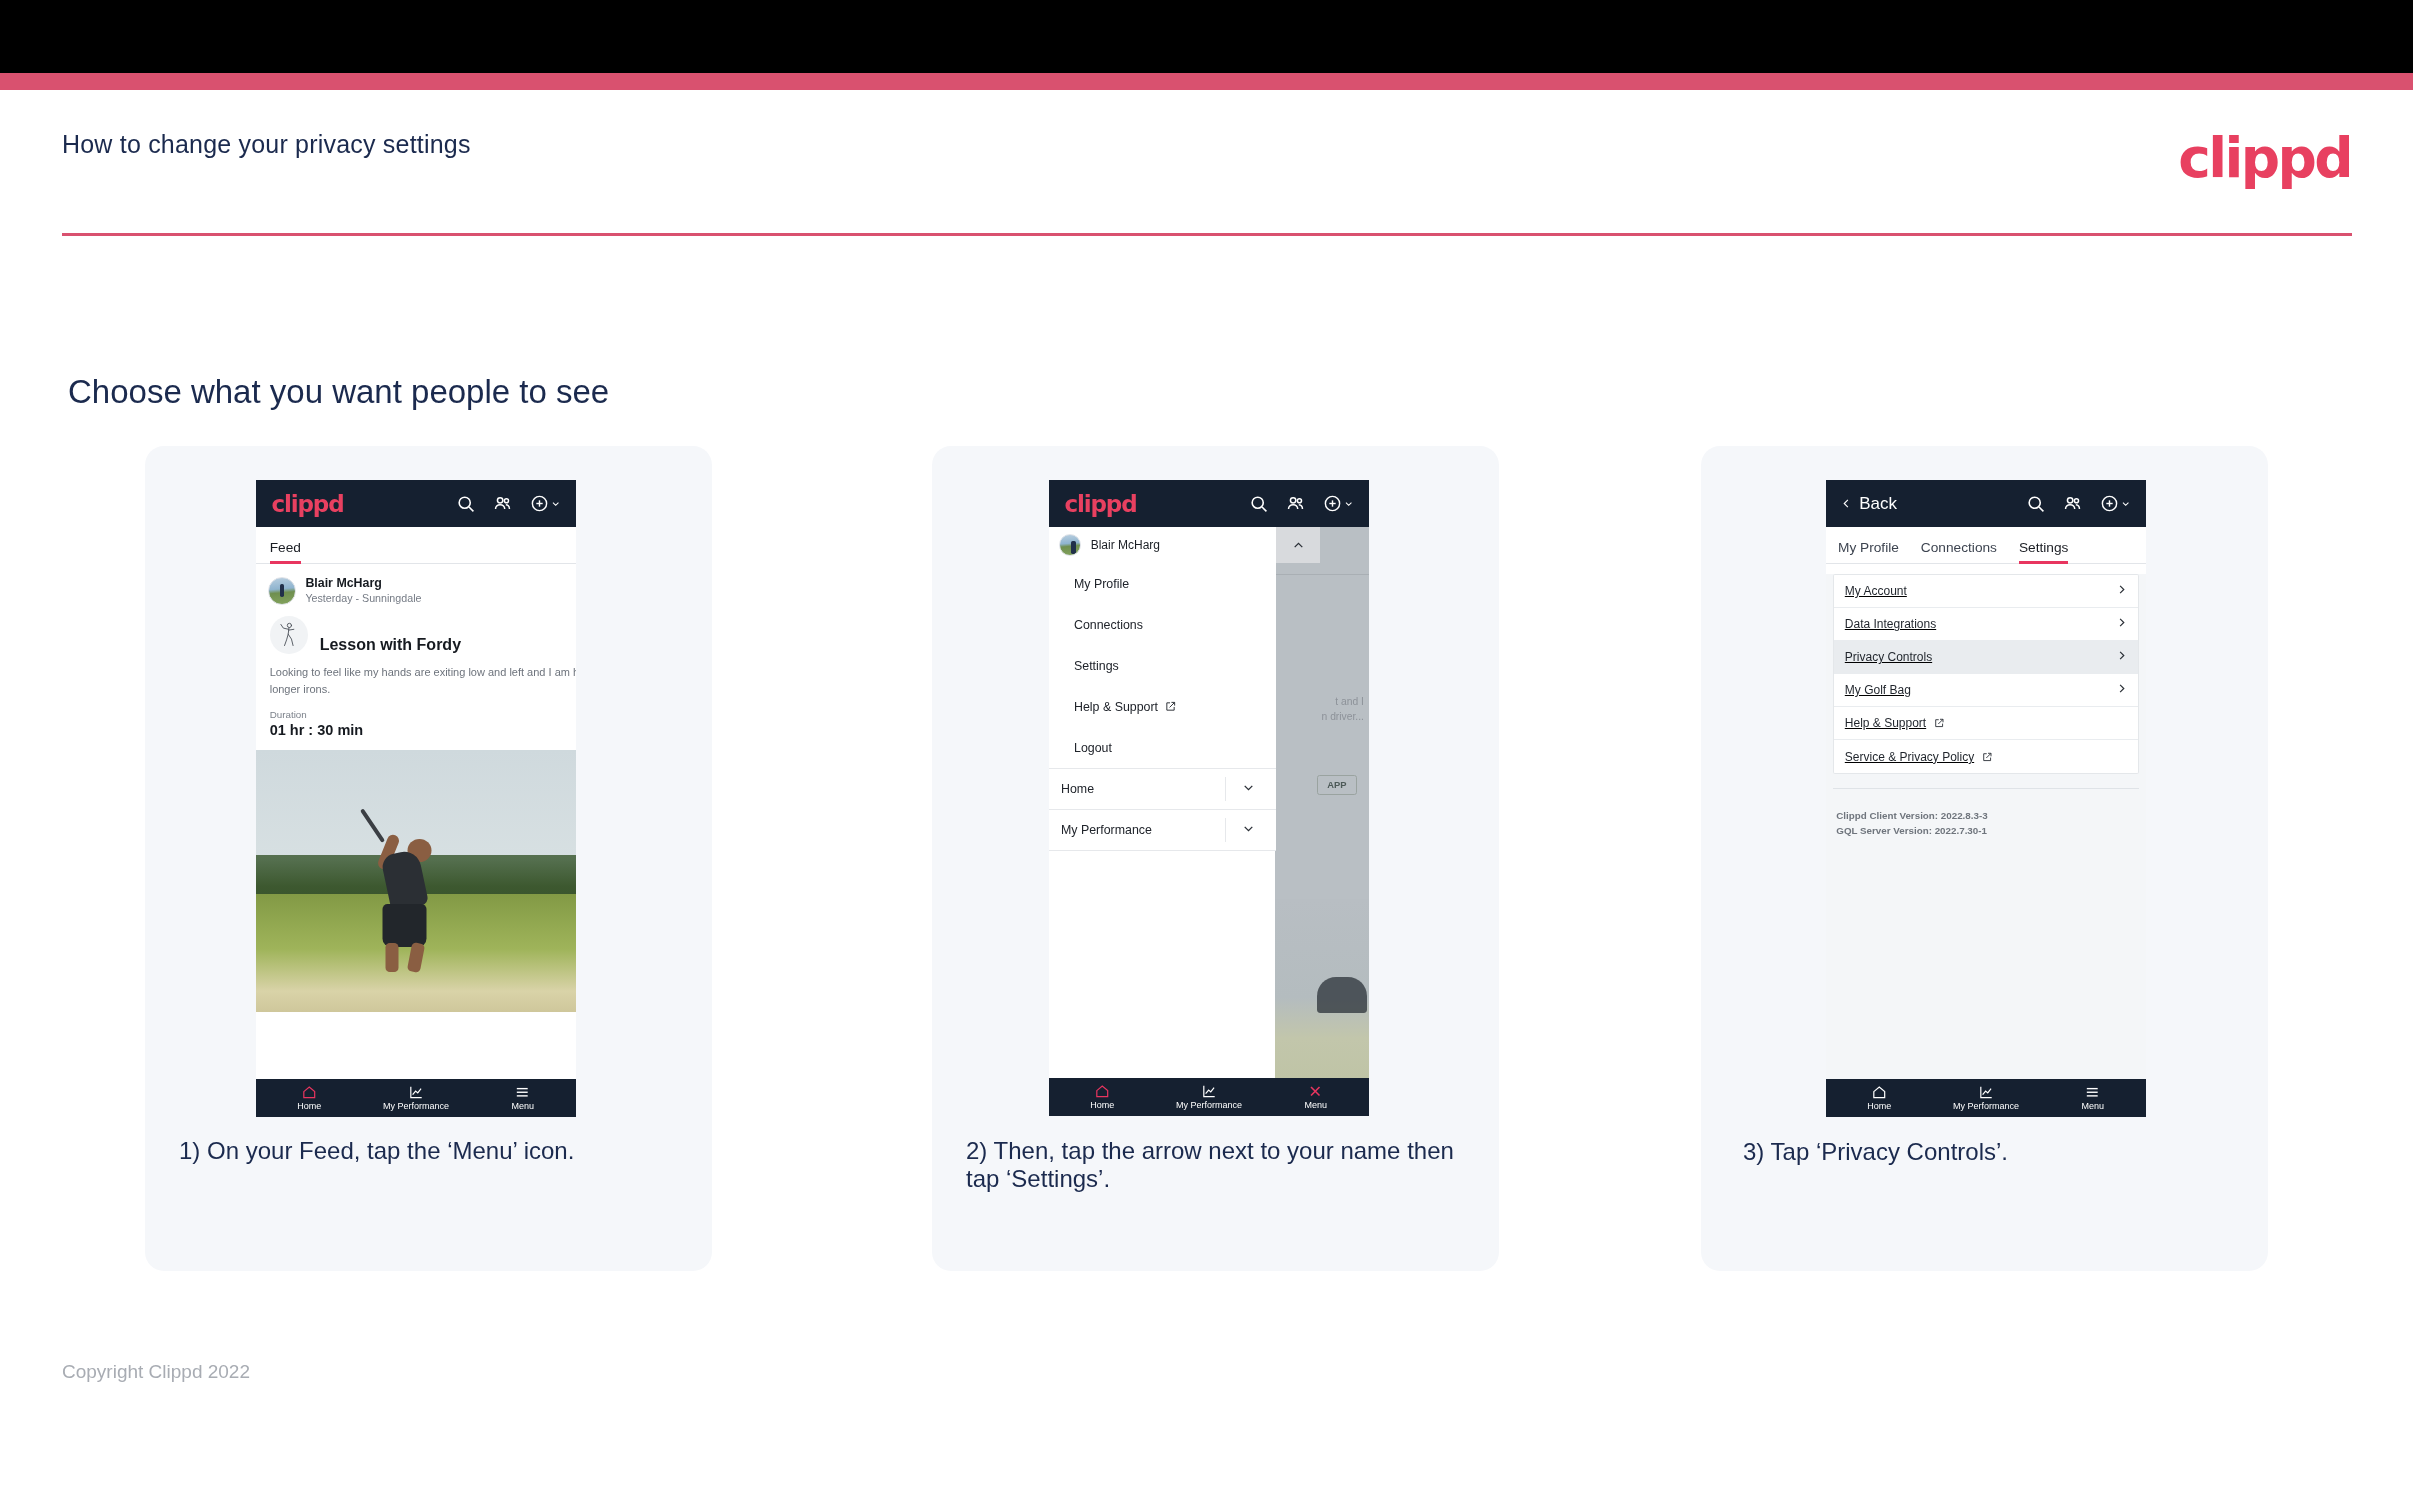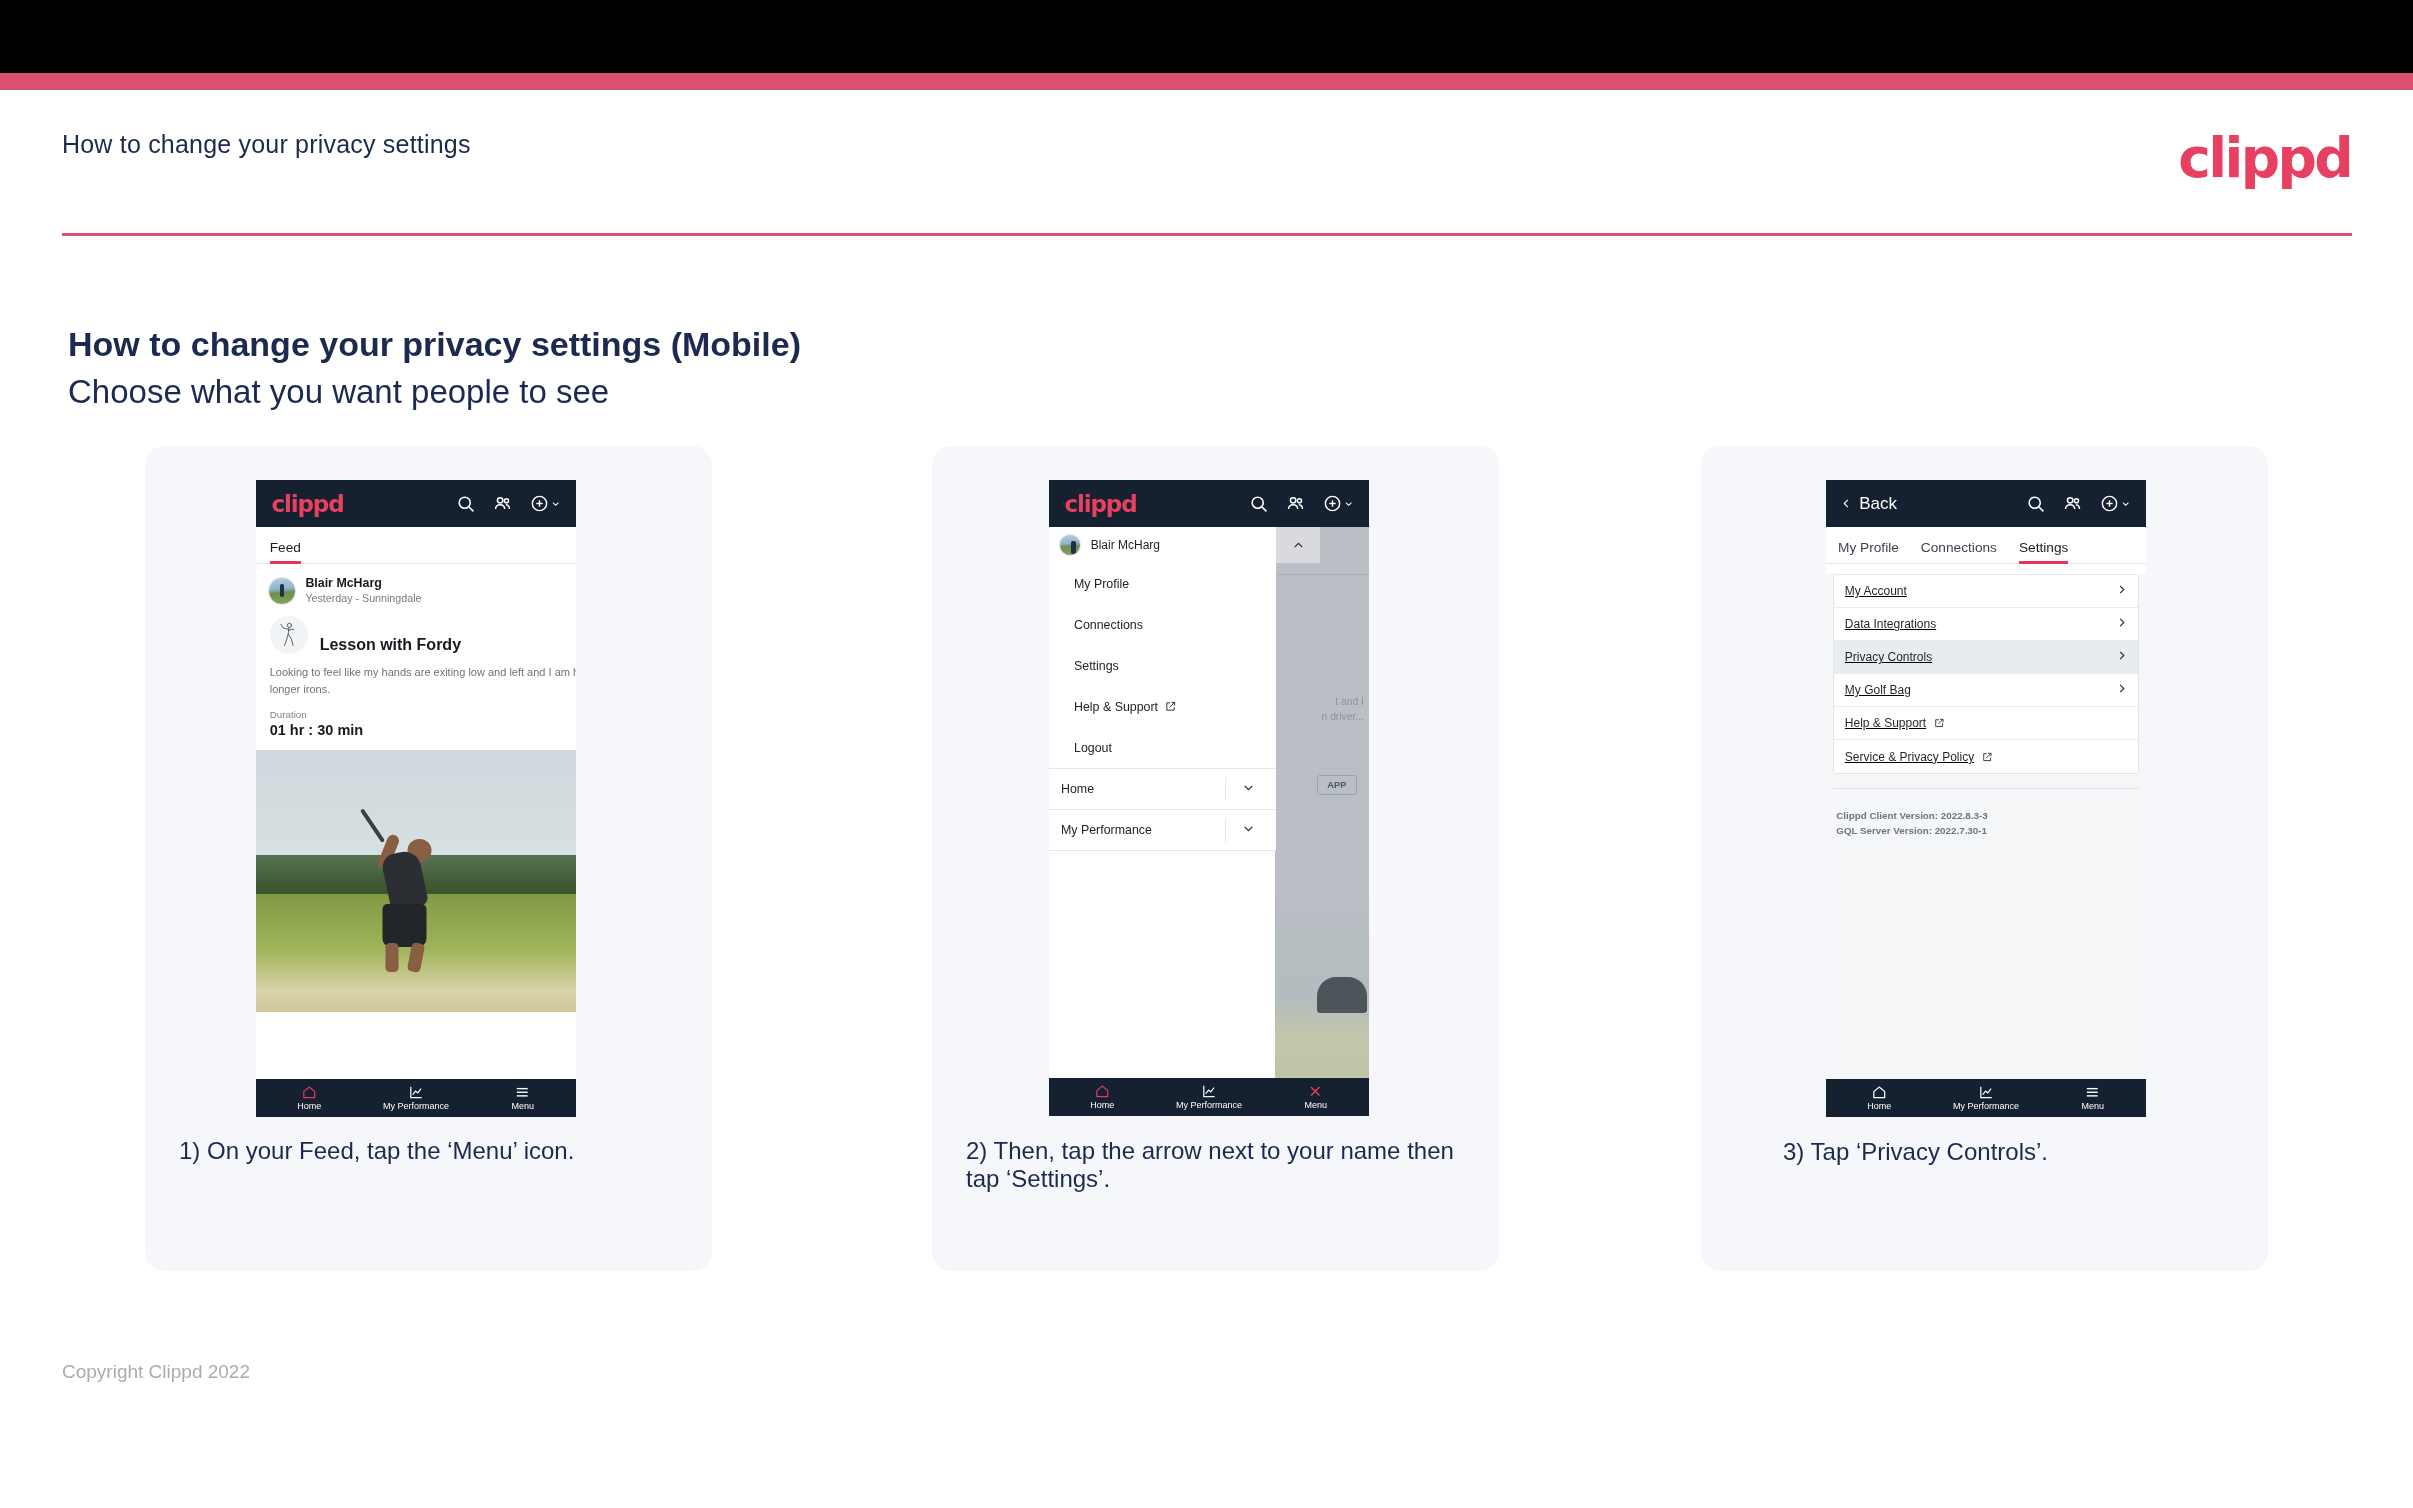--- a/index.html
+++ b/index.html
@@ -46,21 +46,21 @@
   #card-1 { left:145px; }
   #card-2 { left:932px; }
   #card-3 { left:1701px; }
 
   .caption {
     position:absolute; left:34px; width:513px;
     font-size:24px; line-height:1.18; color:#1b2a4e;
   }
   #cap-1 { top:1137px; left:179px; }
   #cap-2 { top:1137px; left:966px; }
-  #cap-3 { top:1138px; left:1743px;margin-left:40px; }
+  #cap-3 { top:1138px; left:1743px; }
 
   
   .phone {
     position:absolute; overflow:hidden; background:#ffffff;
     width:320px;
   }
   #phone-1 { left:256px; top:480px; height:637px; }
   #phone-2 { left:1049px; top:480px; height:636px; }
   #phone-3 { left:1826px; top:480px; height:637px; }
 
@@ -233,21 +233,20 @@
 
 <div class="slide">
 
   <div class="top-black"></div>
   <div class="top-pink"></div>
 
   <div class="hdr-title">How to change your privacy settings</div>
   <div class="hdr-logo">clippd</div>
   <div class="hdr-rule"></div>
 
-  <div class="main-title">How to change your privacy settings (Mobile)</div>
   <div class="main-sub">Choose what you want people to see</div>
 
   <div class="card" id="card-1"></div>
 
   <div class="phone" id="phone-1">
     <div class="app-bar">
       <span class="app-logo">clippd</span>
       <span class="app-bar-icons">
         <svg class="icn" viewBox="0 0 24 24" fill="none" stroke="#fff" stroke-width="2">
             <circle cx="11" cy="11" r="7"></circle>

